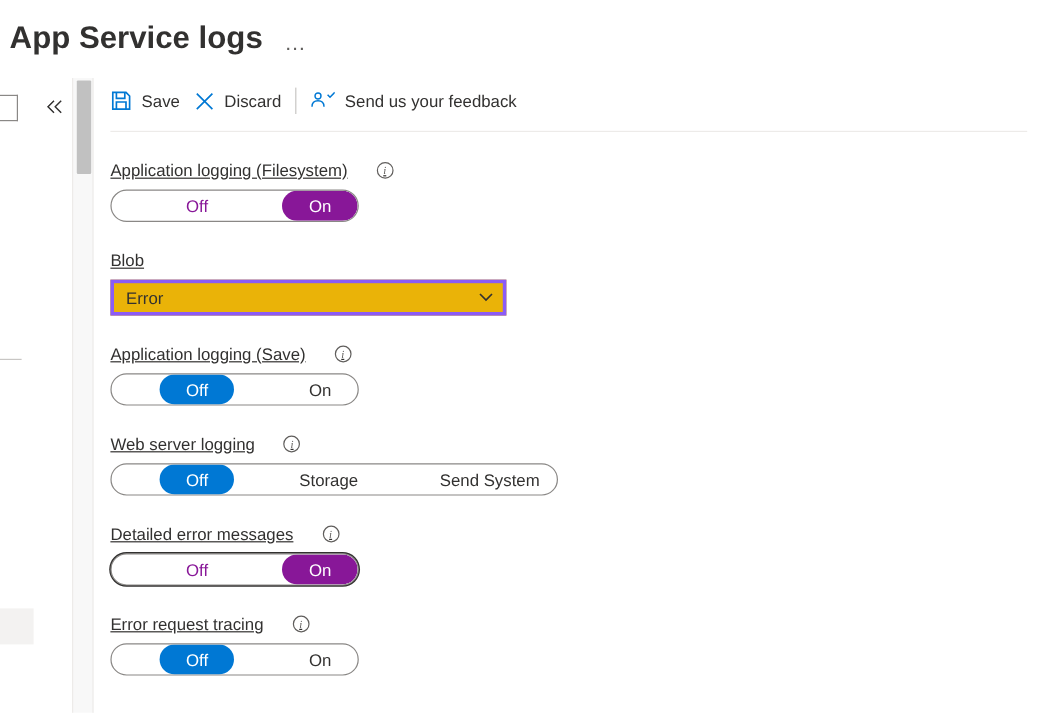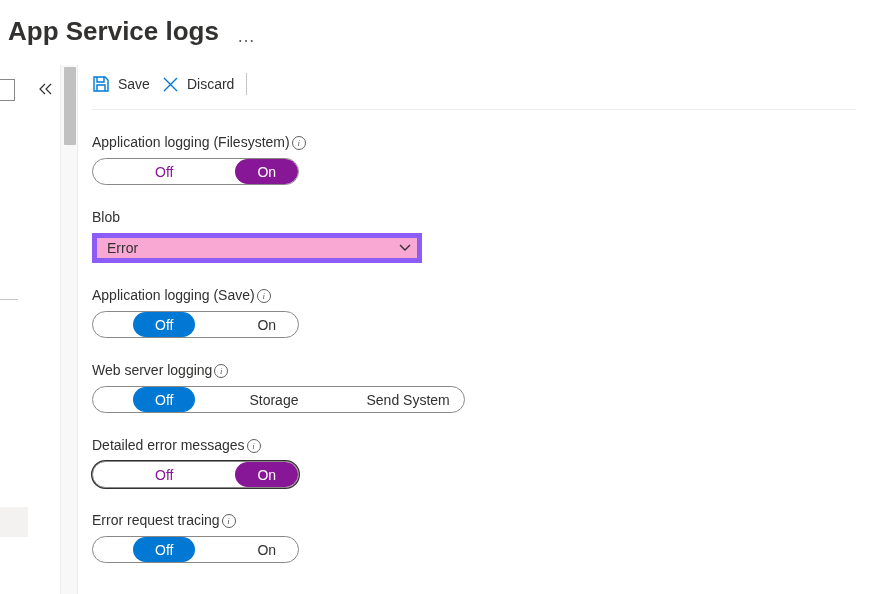--- a/index.html
+++ b/index.html
@@ -112,25 +112,26 @@
     .tb-divider {
       width: 1px;
       height: 22px;
       background: #c8c6c4;
     }
     .section {
       margin-top: 24px;
     }
     .section-label {
       display: flex;
-      align-items: flex-end;
-      gap: 2px;
+      align-items: center;
+      gap: 24px;
       margin-bottom: 8px;
       font-size: 14px;
       color: #323130;
+      text-decoration: underline;
     }
     .info-icon {
       width: 14px;
       height: 14px;
       border: 1px solid #605e5c;
       border-radius: 50%;
       display: inline-flex;
       align-items: center;
       justify-content: center;
       font-size: 9px;
@@ -173,27 +174,27 @@
     .pill.unsel-purple {
       color: #881798;
     }
     .select-wrap {
       position: relative;
       display: inline-block;
     }
     .select {
       width: 330px;
       height: 30px;
-      border: 5px solid #8b5cf6;
+      border: 3px solid #8b5cf6;
       padding: 0 30px 0 10px;
       display: flex;
       align-items: center;
       font-size: 14px;
       cursor: pointer;
-      background: #f9a8d4;
+      background: #eab308;
     }
     .select-chevron {
       position: absolute;
       right: 10px;
       top: 50%;
       transform: translateY(-50%);
       pointer-events: none;
     }
   </style>
 </head>
@@ -232,20 +233,30 @@
       </div>
       <div class="tb-btn">
         <span>
           <svg width="17" height="17" viewBox="0 0 17 17">
               <path d="M2 2 L15 15 M15 2 L2 15" stroke="#0078d4" stroke-width="1.4"></path>
             </svg>
         </span>
         <span>Discard</span>
       </div>
       <div class="tb-divider"></div>
+      <div class="tb-btn">
+        <span>
+          <svg width="20" height="17" viewBox="0 0 20 17">
+            <circle cx="6" cy="4" r="2.5" stroke="#0078d4" stroke-width="1.2" fill="none"></circle>
+            <path d="M1 13 q0 -5 5 -5 q5 0 5 5" stroke="#0078d4" stroke-width="1.2" fill="none"></path>
+            <path d="M14 3 l2 2 l4 -4" stroke="#0078d4" stroke-width="1.3" fill="none"></path>
+          </svg>
+        </span>
+        <span>Send us your feedback</span>
+      </div>
     </div>
 
     <div class="section">
       <div class="section-label">
         <span>Application logging (Filesystem)</span>
         <span class="info-icon">i</span>
       </div>
       <div class="pill-group">
         <div class="pill unsel-purple">Off</div>
         <div class="pill sel-purple">On</div>

